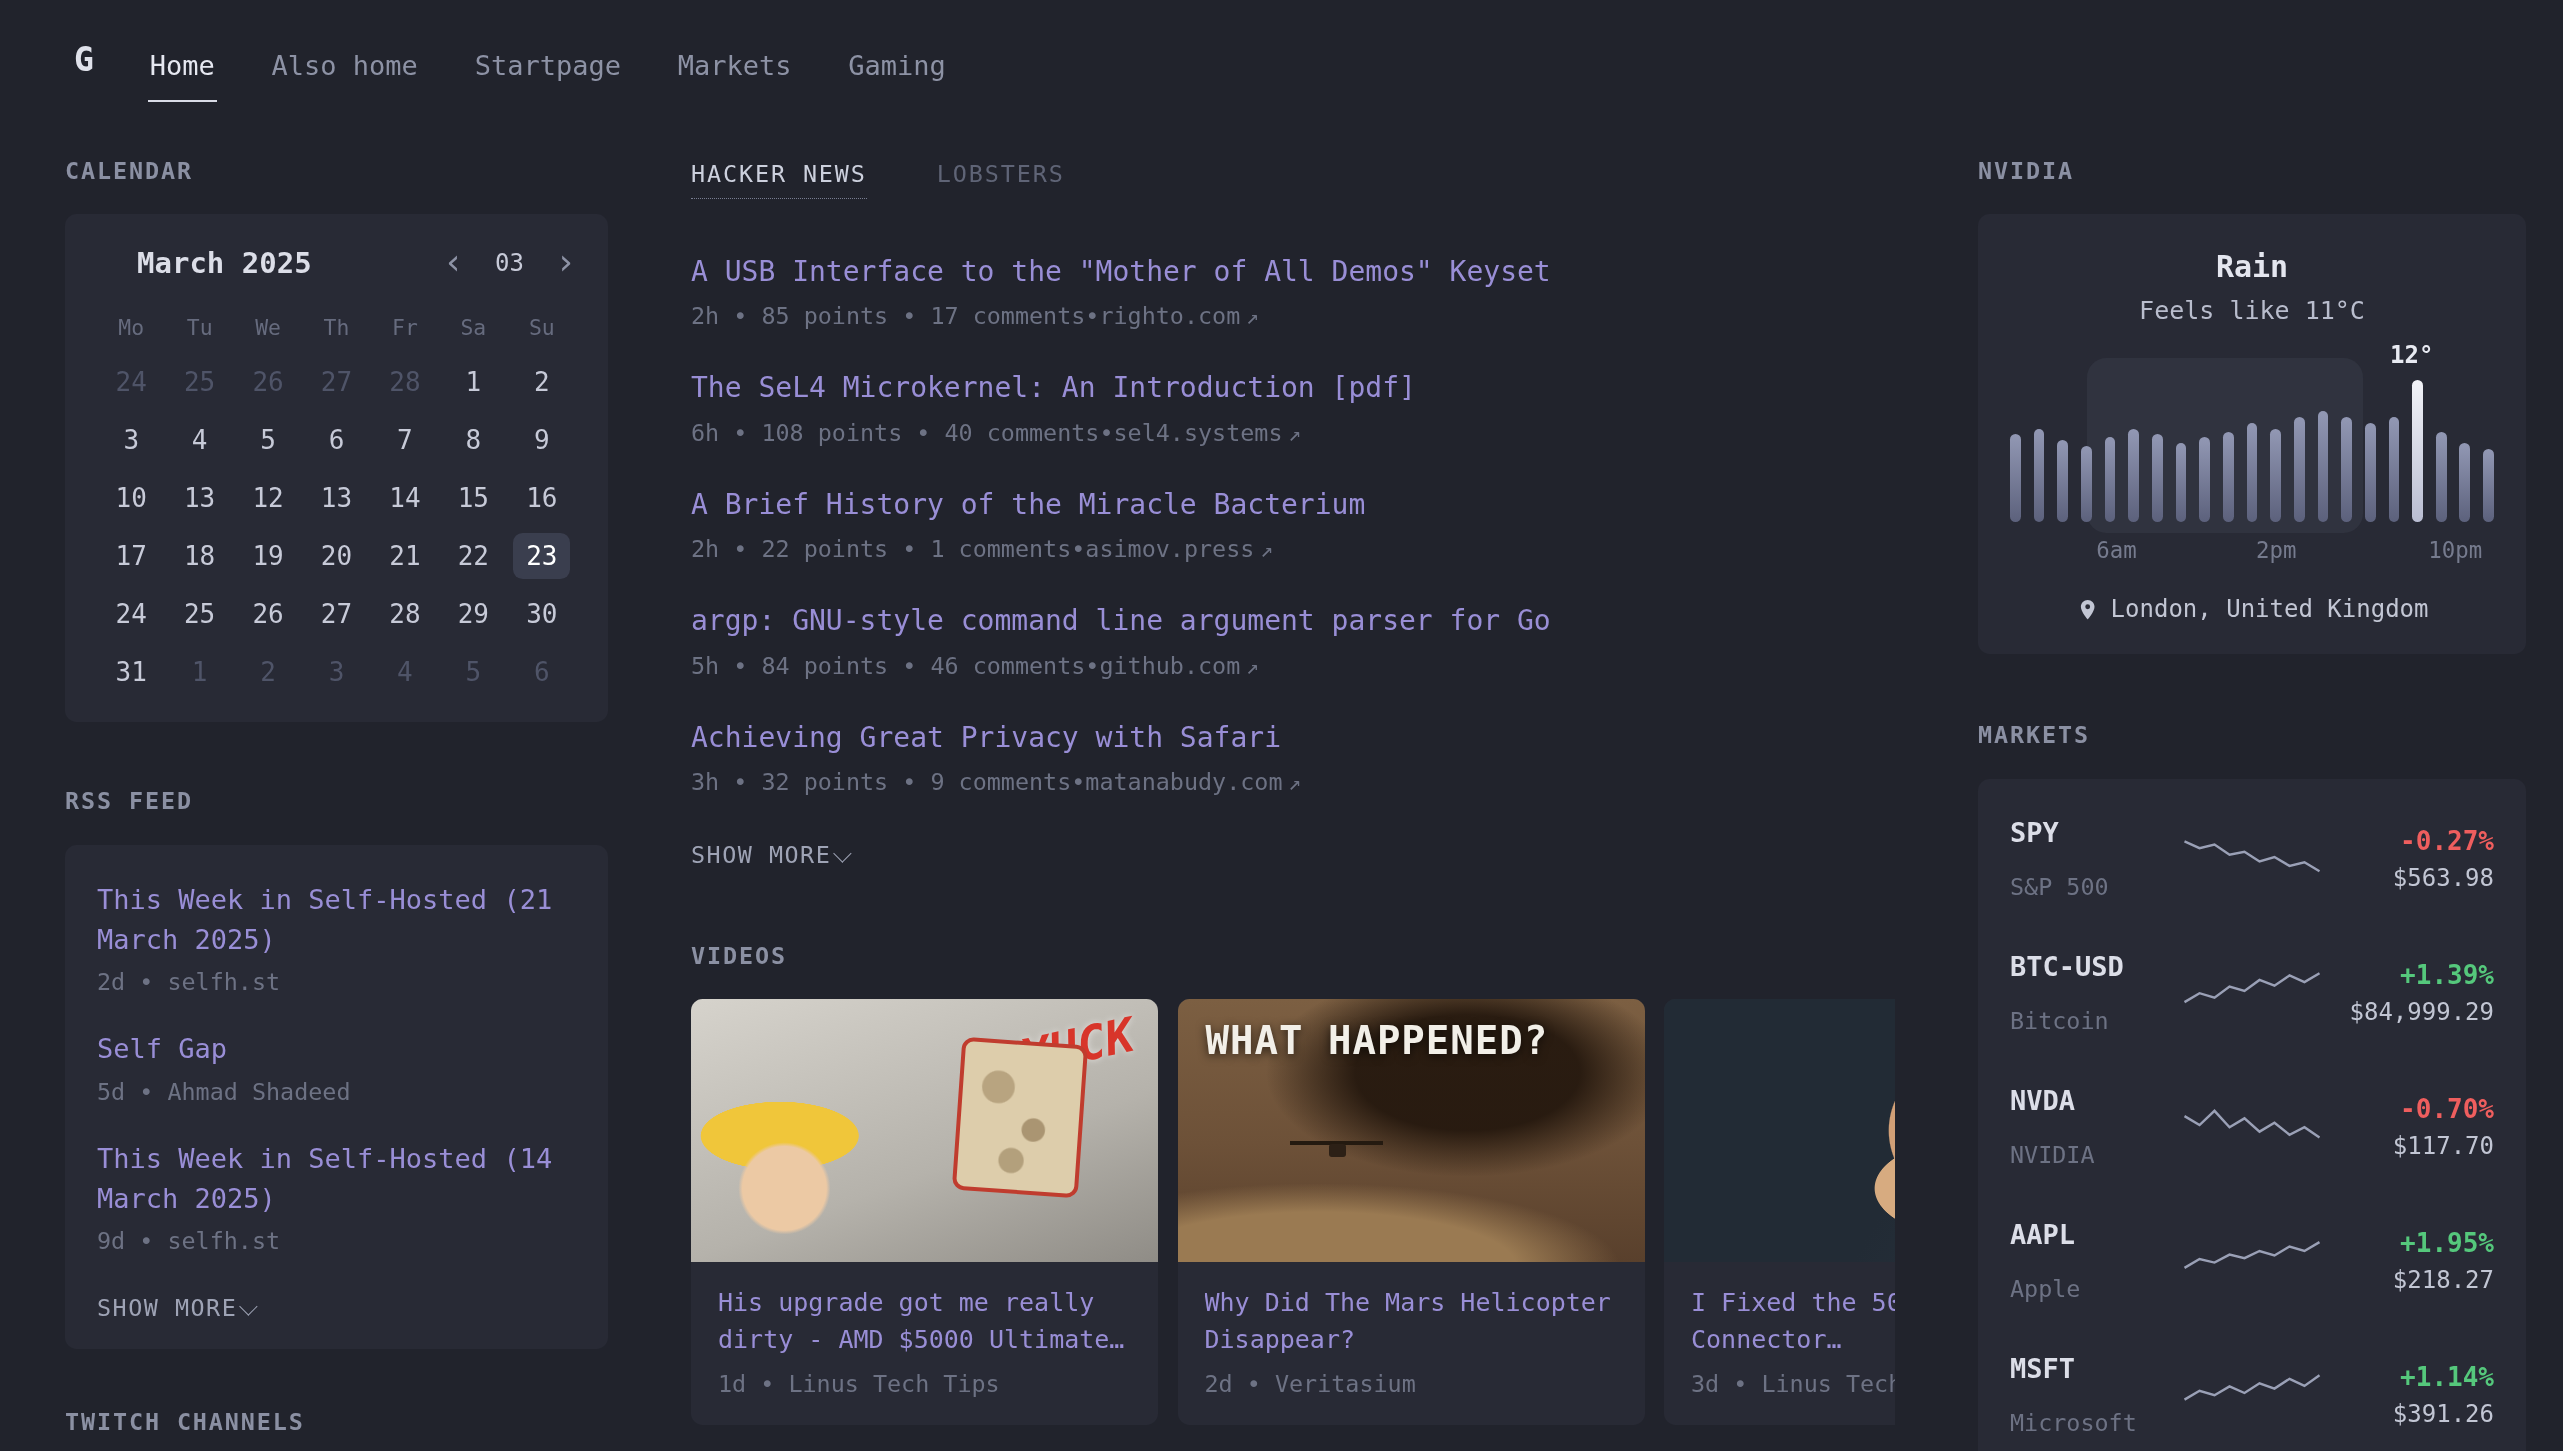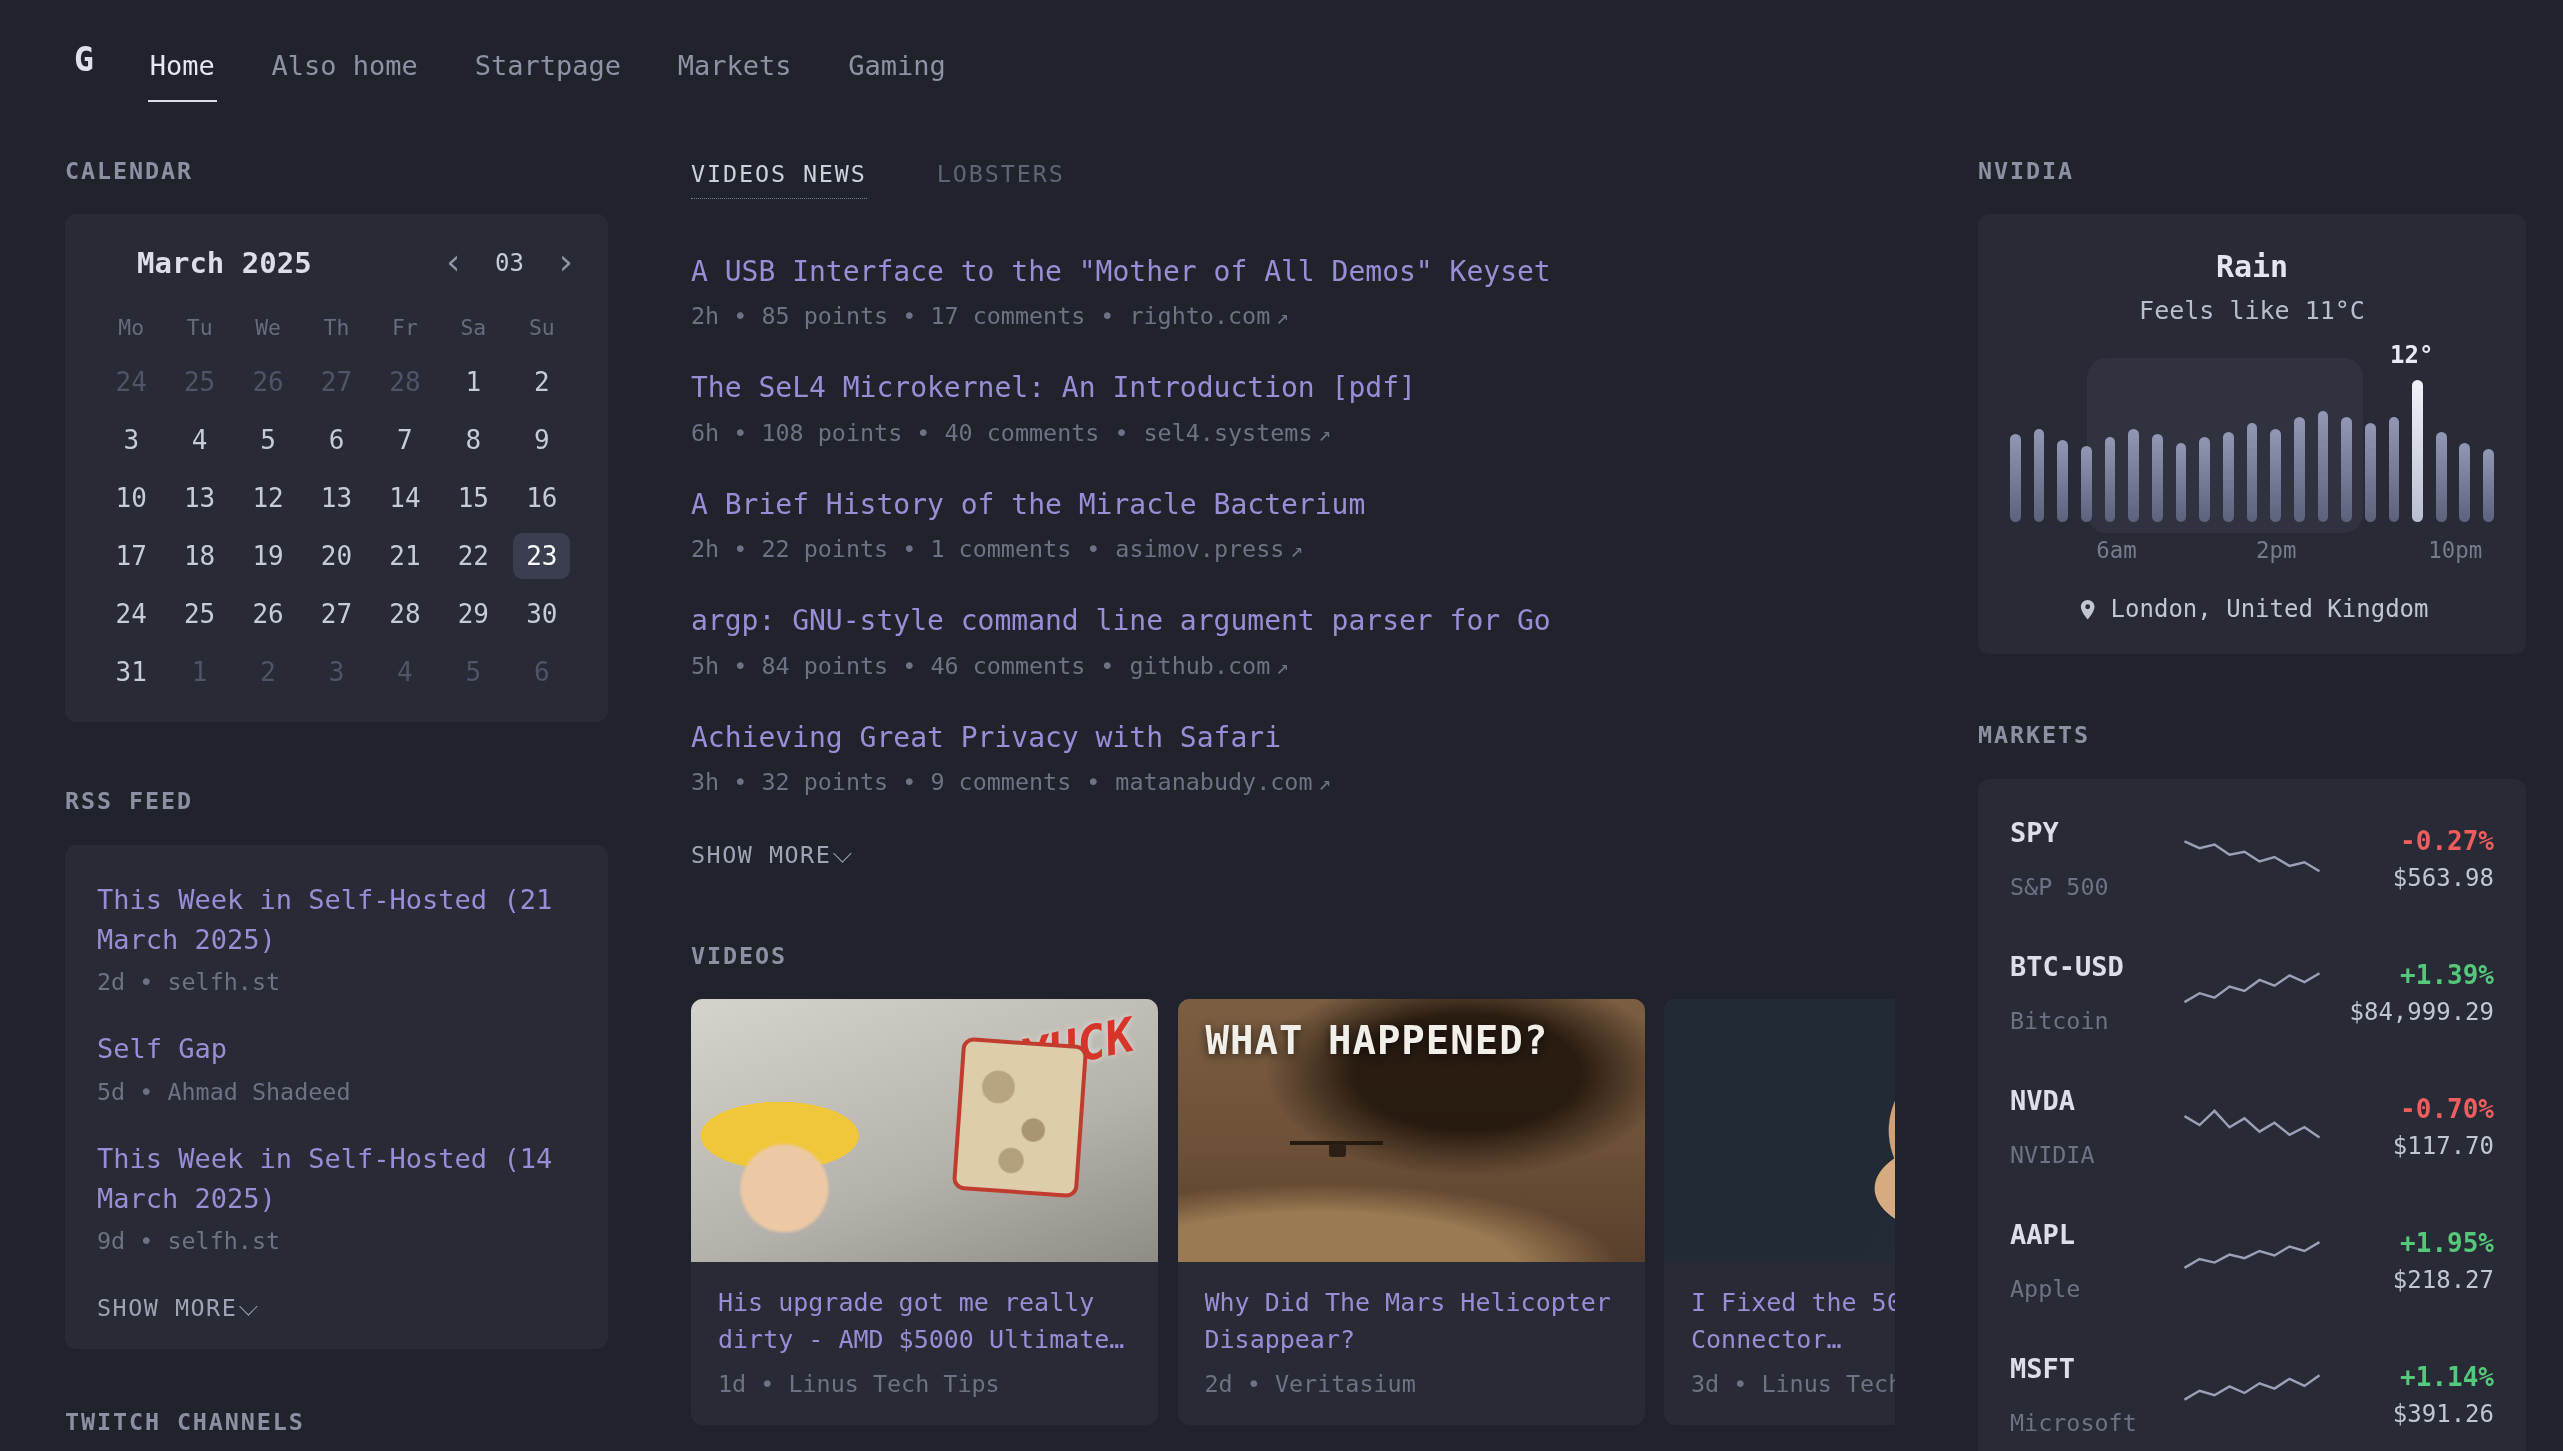--- a/index.html
+++ b/index.html
@@ -55,21 +55,21 @@
           border-bottom:1.9px solid currentColor; transform:rotate(45deg) translateY(-2.9px);
           display:inline-block; }
 
   
   .news-tabs { display:flex; gap:70px; margin-bottom:54px; }
   .news-tab { font-size:23.4px; letter-spacing:1.9px; color:#5f6476; padding-bottom:9.7px; }
   .news-tab.active { color:#ccd0dd; border-bottom:1.9px dotted #787d91; }
   .news-item { margin-bottom:39px; }
   .news-title { font-size:28px; color:#998ed6; line-height:1.35; }
   .news-meta { margin-top:11.7px; font-size:23.4px; color:#6d7284; display:flex;
-               align-items:center; gap:15px; }
+               align-items:center; gap:0; }
   .news-src .ext { font-size:21.4px; margin-left:5.8px; }
 
   
   .videos-title { margin-top:76px; }
   .videos-row { display:flex; gap:19.5px; overflow:hidden; }
   .video-card { flex:0 0 467px; width:467px; background:#282a35; border-radius:11.7px;
                 overflow:hidden; }
   .thumb { height:263px; position:relative; overflow:hidden; }
   .video-body { padding:21.4px 27px 27px; }
   .video-title { font-size:25px; line-height:1.5; color:#998ed6;
@@ -330,21 +330,21 @@
         <span data-interactable="false">SHOW MORE</span>
         <span class="chev" data-interactable="false"></span>
       </div>
     </div>
 
     <h2 class="section-title mt-section" style="margin-top:62px" data-interactable="false">TWITCH CHANNELS</h2>
   </section>
 
   <section data-interactable="false">
     <div class="news-tabs" data-interactable="false">
-      <span class="news-tab active" data-interactable="true">VIDEOS NEWS</span>
+      <span class="news-tab active" data-interactable="true">HACKER NEWS</span>
       <span class="news-tab" data-interactable="true">LOBSTERS</span>
     </div>
 
     <div data-interactable="false">
         <div class="news-item" data-interactable="true">
           <div class="news-title" data-interactable="true">A USB Interface to the "Mother of All Demos" Keyset</div>
           <div class="news-meta" data-interactable="false">
             <span data-interactable="false">2h • 85 points • 17 comments</span>
             <span class="sep" data-interactable="false">•</span>
             <span class="news-src" data-interactable="true">righto.com<span class="ext" data-interactable="false">↗</span></span>

